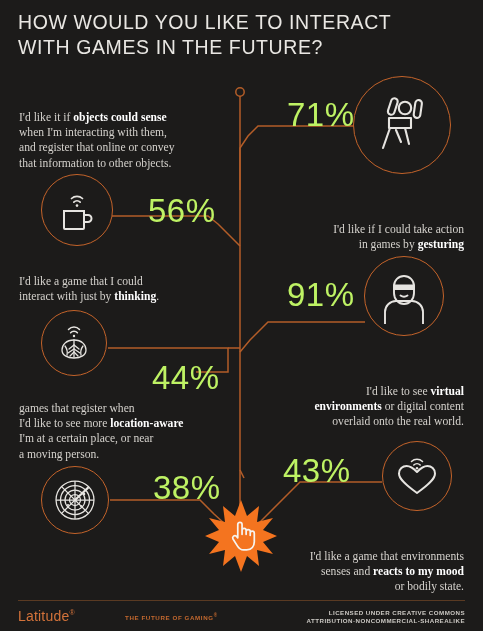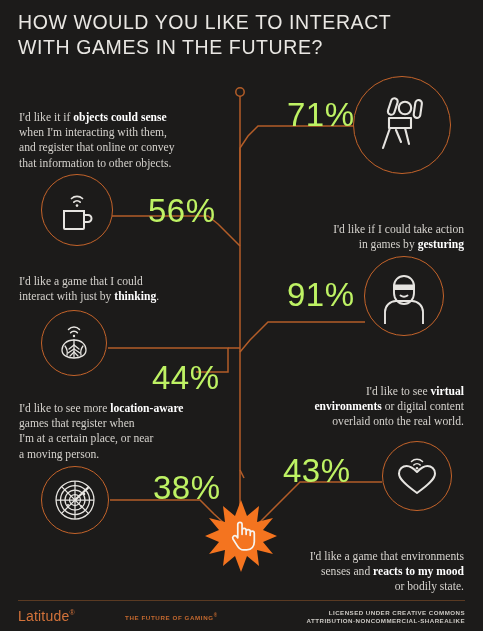--- a/index.html
+++ b/index.html
@@ -216,22 +216,22 @@
       </g>
       <g fill="#e6e4e0" stroke="none">
         <circle cx="33" cy="18" r="1.3"></circle>
         <circle cx="30" cy="30" r="1.1"></circle>
         <circle cx="17" cy="29" r="1.1"></circle>
       </g>
     </svg>
   </div>
   <div class="pct" style="left:153px; top:469px;">38%</div>
   <div class="cap left" style="left:19px; top:401px; width:218px;">
+      <div><span>games that register when</span></div>
       <div><span>I'd like to see more </span><b>location-aware</b></div>
-      <div><span>games that register when</span></div>
       <div><span>I'm at a certain place, or near</span></div>
       <div><span>a moving person.</span></div>
     </div>
 
   <div class="bubble" style="left:382px; top:441px; width:70px; height:70px;">
     <svg width="48" height="48" viewBox="0 0 48 48">
       <g fill="none" stroke="#e6e4e0" stroke-width="1.6" stroke-linecap="round">
         <path d="M18.5 9.5 a8 8 0 0 1 11 0"></path>
         <path d="M20.8 13 a4.6 4.6 0 0 1 6.4 0"></path>
         <circle cx="24" cy="16.2" r="1.25" fill="#e6e4e0" stroke="none"></circle>

